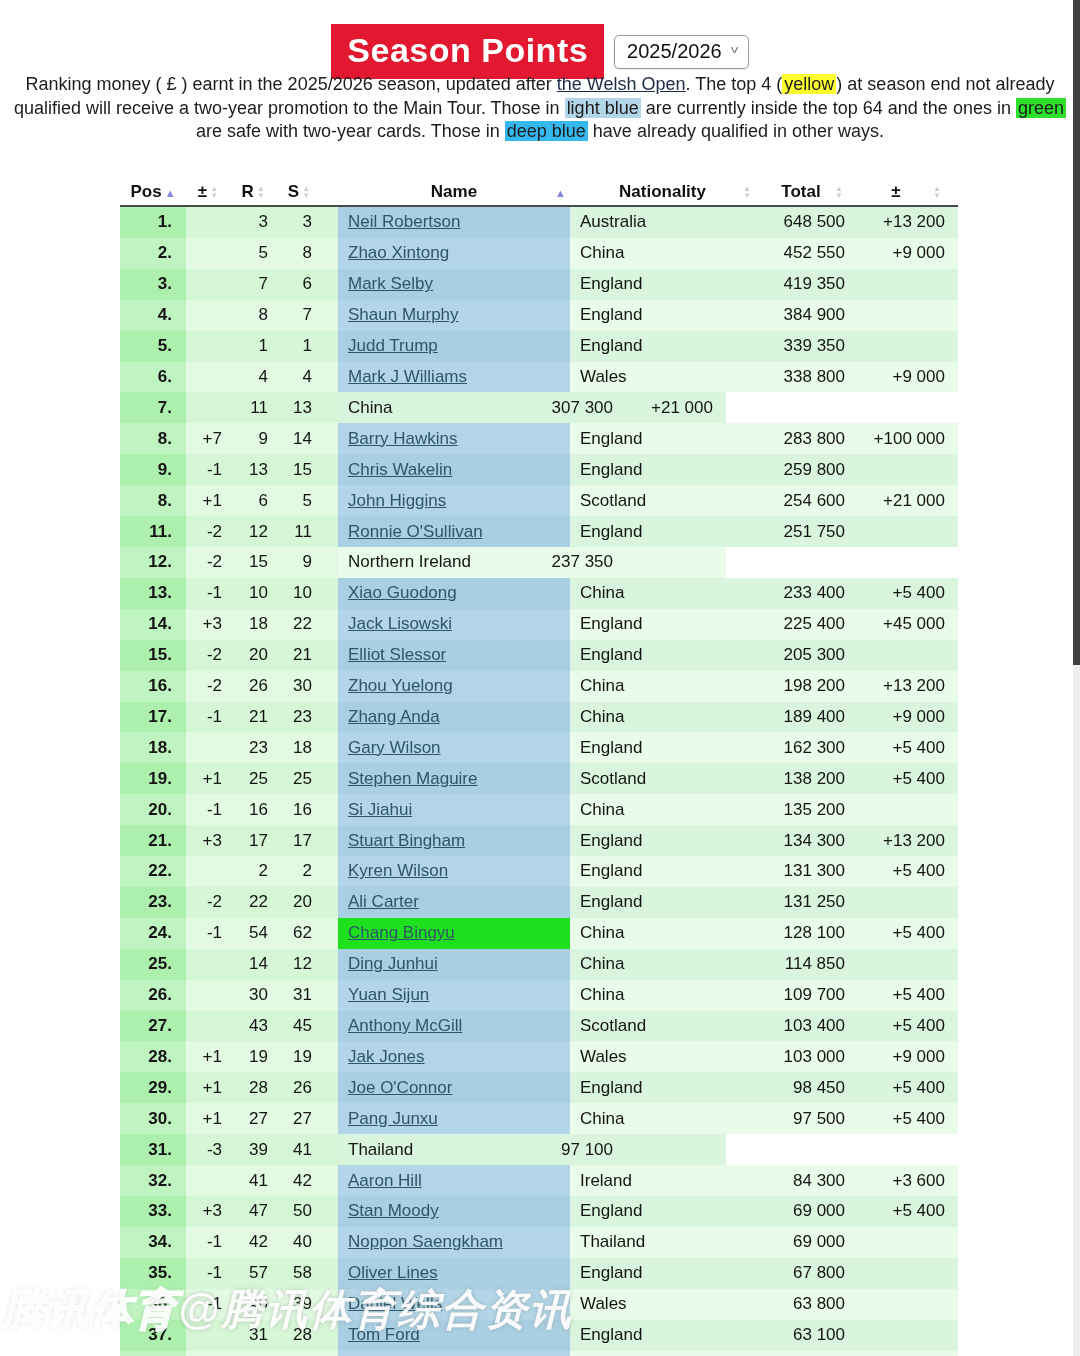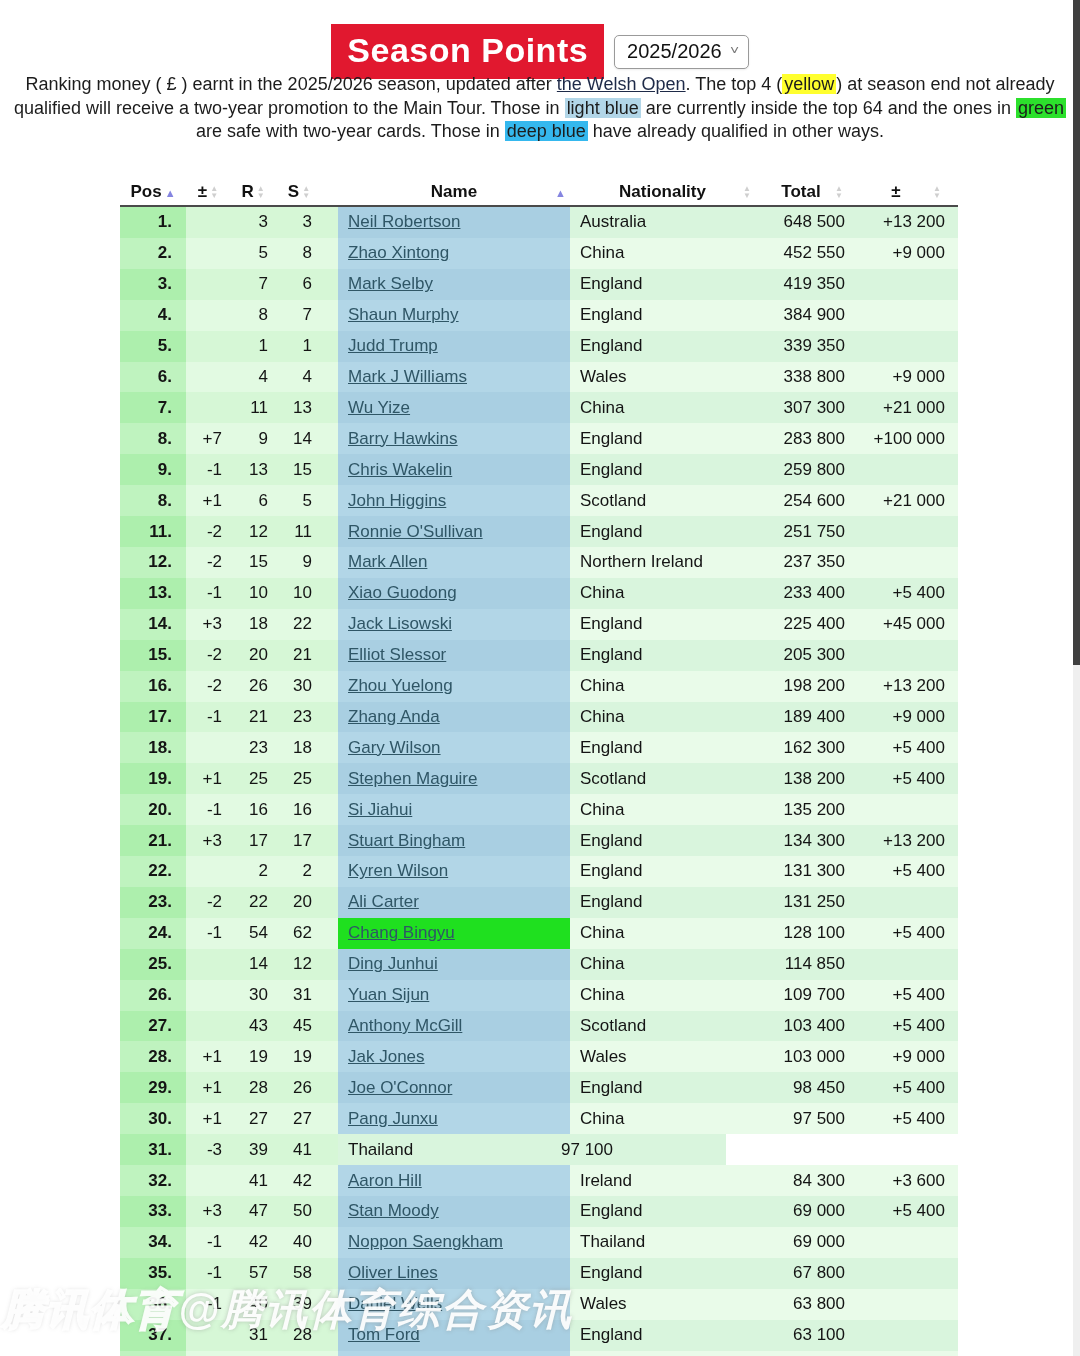--- a/index.html
+++ b/index.html
@@ -274,23 +274,20 @@
         <div class="cell col-total cell-total bg-right">338 800</div>
         <div class="cell col-change cell-change bg-right">+9 000</div>
         <div class="cell col-pad bg-right"></div>
       </div>
       <div class="trow odd">
         <div class="cell col-pos cell-pos bg-pos">7.</div>
         <div class="cell col-move cell-move bg-mid"></div>
         <div class="cell col-r cell-r bg-mid">11</div>
         <div class="cell col-s cell-s bg-mid">13</div>
         <div class="cell col-gap bg-mid"></div>
-        <div class="cell col-name cell-name bg-name">
-          <a href="#" class="name-link">Wu Yize</a>
-        </div>
         <div class="cell col-nat cell-nat bg-right">China</div>
         <div class="cell col-total cell-total bg-right">307 300</div>
         <div class="cell col-change cell-change bg-right">+21 000</div>
         <div class="cell col-pad bg-right"></div>
       </div>
       <div class="trow even">
         <div class="cell col-pos cell-pos bg-pos">8.</div>
         <div class="cell col-move cell-move bg-mid">+7</div>
         <div class="cell col-r cell-r bg-mid">9</div>
         <div class="cell col-s cell-s bg-mid">14</div>
@@ -344,23 +341,20 @@
         <div class="cell col-total cell-total bg-right">251 750</div>
         <div class="cell col-change cell-change bg-right"></div>
         <div class="cell col-pad bg-right"></div>
       </div>
       <div class="trow even">
         <div class="cell col-pos cell-pos bg-pos">12.</div>
         <div class="cell col-move cell-move bg-mid">-2</div>
         <div class="cell col-r cell-r bg-mid">15</div>
         <div class="cell col-s cell-s bg-mid">9</div>
         <div class="cell col-gap bg-mid"></div>
-        <div class="cell col-name cell-name bg-name">
-          <a href="#" class="name-link">Mark Allen</a>
-        </div>
         <div class="cell col-nat cell-nat bg-right">Northern Ireland</div>
         <div class="cell col-total cell-total bg-right">237 350</div>
         <div class="cell col-change cell-change bg-right"></div>
         <div class="cell col-pad bg-right"></div>
       </div>
       <div class="trow odd">
         <div class="cell col-pos cell-pos bg-pos">13.</div>
         <div class="cell col-move cell-move bg-mid">-1</div>
         <div class="cell col-r cell-r bg-mid">10</div>
         <div class="cell col-s cell-s bg-mid">10</div>

